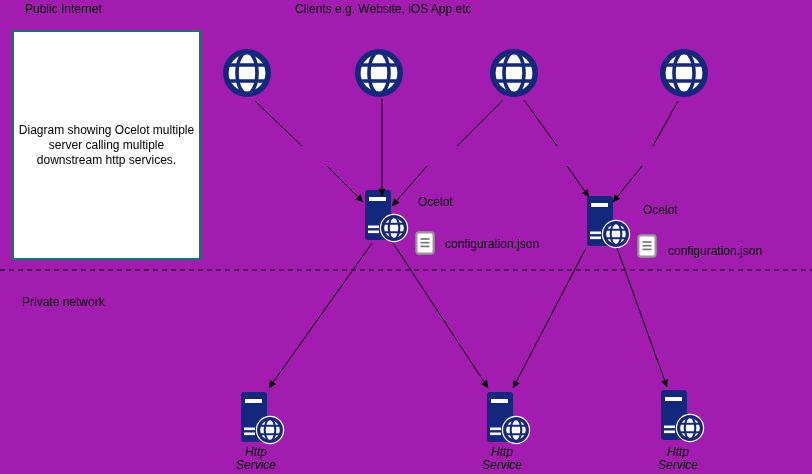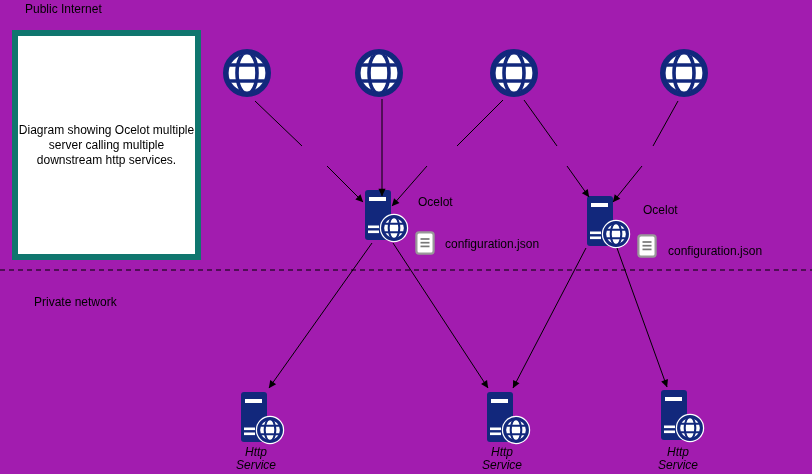--- a/index.html
+++ b/index.html
@@ -1,21 +1,21 @@
 <!DOCTYPE html>
 <html><head>
 <meta charset="utf-8">
 <style>
   html,body{margin:0;padding:0;background:#fff;}
   #stage{
     position:relative;width:812px;height:474px;background:#a21caf;overflow:hidden;
     font-family:"Liberation Sans", sans-serif;color:#000;
   }
   .lbl{position:absolute;font-size:12px;line-height:14px;white-space:nowrap;}
-  .box{position:absolute;background:#fff;border:6px solid #0f766e;box-sizing:border-box;}
+  .box{position:absolute;background:#fff;border:2px solid #0f766e;box-sizing:border-box;}
   #desc-box{
     left:12px;top:30px;width:189px;height:230px;
     display:flex;align-items:center;justify-content:center;text-align:center;
   }
   #desc-box .txt{font-size:12px;line-height:15px;width:176px;white-space:normal;}
   #lb-box{
     left:235px;top:146px;width:486px;height:20px;
     display:flex;align-items:center;justify-content:center;
   }
   #lb-box .txt{font-size:12px;}
@@ -61,21 +61,22 @@
       <line x1="5.5" y1="8" x2="14.5" y2="8" stroke="#777" stroke-width="1.7"></line>
       <line x1="5.5" y1="11.7" x2="14.5" y2="11.7" stroke="#777" stroke-width="1.7"></line>
       <line x1="5.5" y1="15.4" x2="14.5" y2="15.4" stroke="#777" stroke-width="1.7"></line>
     </g>
   </defs>
 </svg>
 
 <div id="stage">
 
   <div class="lbl" style="left:25px;top:2px;">Public Internet</div>
-  <div class="lbl" style="left:34px;top:295px;">Private network</div>
+  <div class="lbl" style="left:295px;top:2px;">Clients e.g. Website, iOS App etc</div>
+  <div class="lbl" style="left:22px;top:295px;">Private network</div>
 
   <div class="box z10" id="desc-box">
     <div class="txt">Diagram showing Ocelot multiple server calling multiple downstream http services.</div>
   </div>
 
   <svg class="icon-abs z10" style="left:222px;top:48px;" width="50" height="50" viewBox="0 0 50 50">
       <use href="#globe-shape"></use>
     </svg>
   <svg class="icon-abs z10" style="left:354px;top:48px;" width="50" height="50" viewBox="0 0 50 50">
       <use href="#globe-shape"></use>

